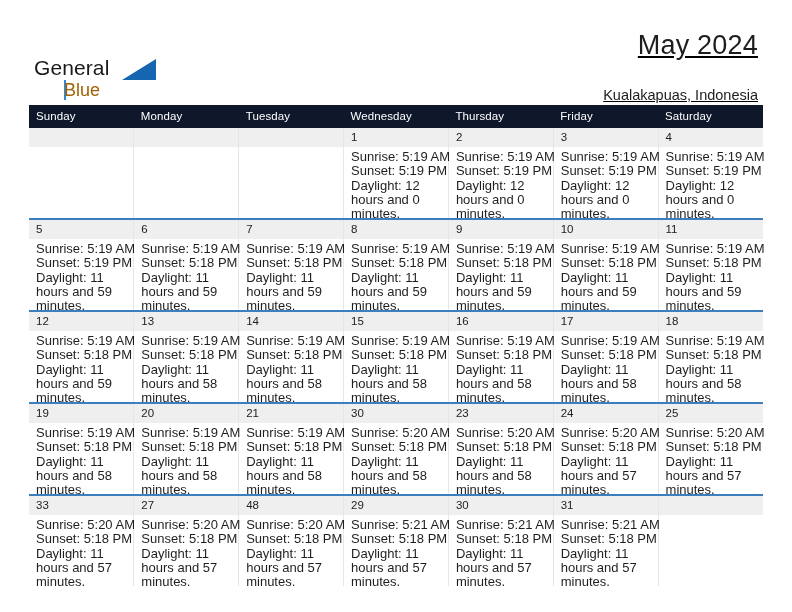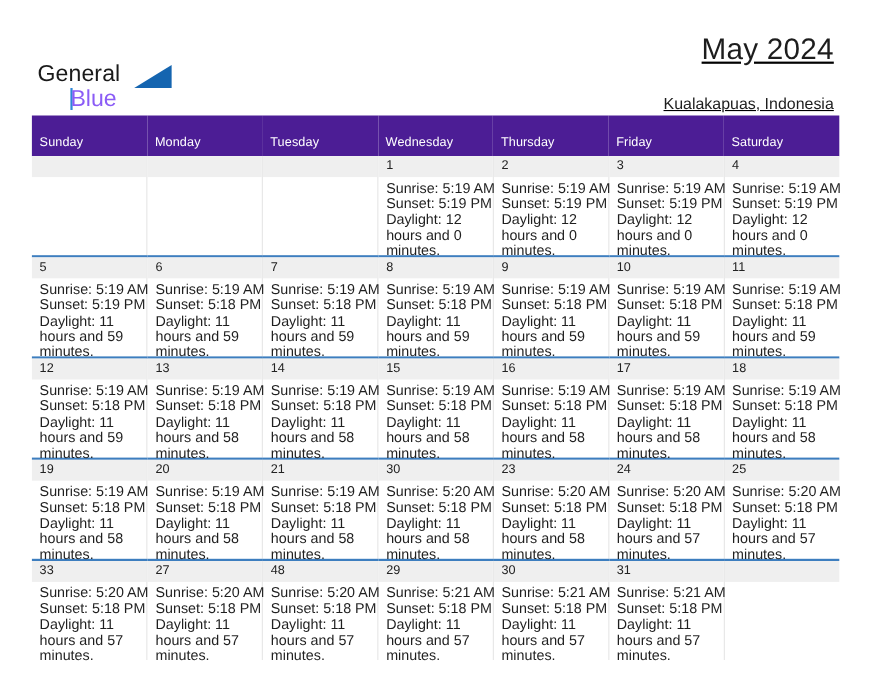--- a/index.html
+++ b/index.html
@@ -51,22 +51,22 @@
     top: 3px;
     width: 0;
     height: 0;
     border-left: 34px solid transparent;
     border-bottom: 21px solid #1565b0;
   }
   .logo-blue {
     position: absolute;
     left: 30px;
     top: 22px;
-    font-size: 21px;
-    color: #8b5cf6;
+    font-size: 18px;
+    color: #a16207;
     line-height: 24px;
   }
   .logo-bar {
     position: absolute;
     left: 30px;
     top: 24px;
     width: 2px;
     height: 20px;
     background: #2e87d8;
   }
@@ -99,26 +99,26 @@
     position: absolute;
     left: 29px;
     top: 105px;
     width: 734px;
     border-collapse: collapse;
     table-layout: fixed;
   }
   .calendar col { width: 104.85px; }
 
   thead th {
-    background: #4c1d95;
+    background: #0f172a;
     color: #ffffff;
     font-size: 11.5px;
     font-weight: normal;
     text-align: left;
-    padding: 19px 0 6px 7px;
+    padding: 5px 0 6px 7px;
     height: 12px;
     border: none;
     letter-spacing: 0.1px;
   }
 
   tbody td {
     vertical-align: top;
     padding: 0;
     border-top: 2px solid #3d7ebf;
     border-right: 1px solid #e6e6e6;

